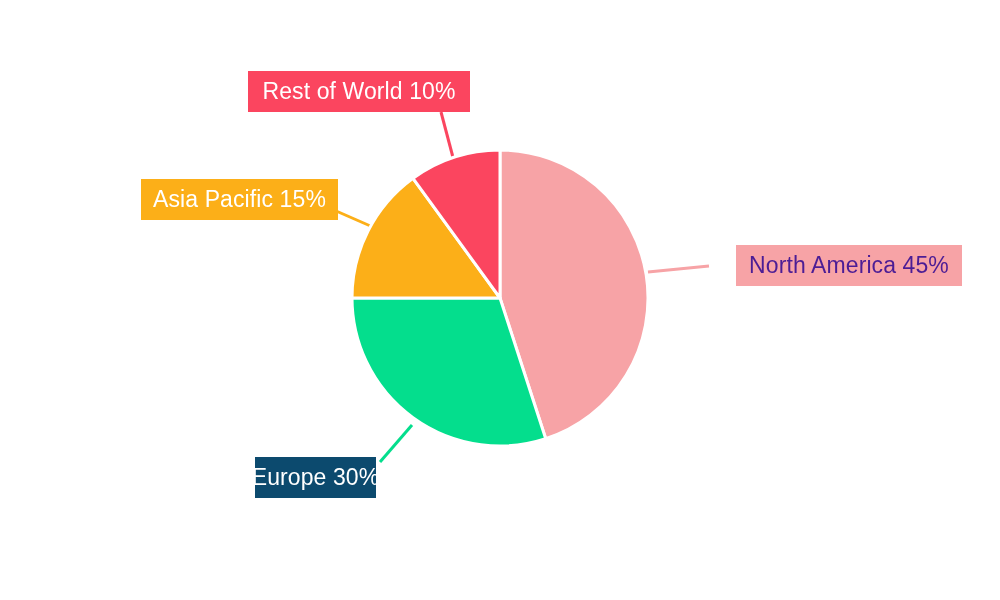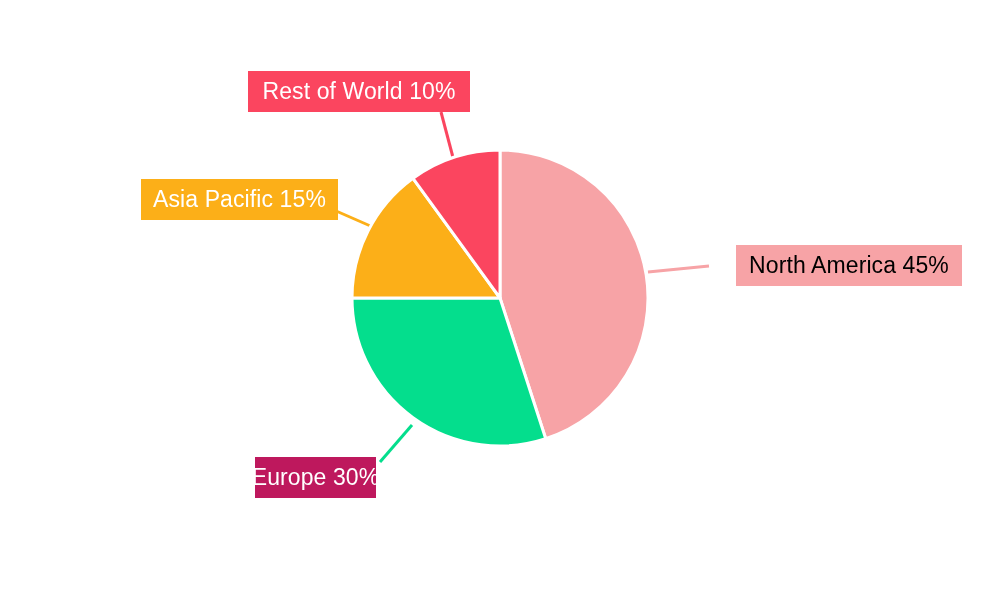--- a/index.html
+++ b/index.html
@@ -56,25 +56,25 @@
       <line class="leader" id="ll-rw" stroke-width="3" stroke-linecap="butt" x1="455" y1="165" x2="441" y2="112" stroke="#FB455F"></line>
     </g>
     <g id="slices-group">
         <path d="M 500 298 L 500.00 150.00 A 148 148 0 0 1 545.73 438.76 Z" fill="#F7A3A6" stroke="#FFFFFF" stroke-width="3" stroke-linejoin="round"></path>
         <path d="M 500 298 L 545.73 438.76 A 148 148 0 0 1 352.00 298.00 Z" fill="#04DE8D" stroke="#FFFFFF" stroke-width="3" stroke-linejoin="round"></path>
         <path d="M 500 298 L 352.00 298.00 A 148 148 0 0 1 413.01 178.27 Z" fill="#FCAF18" stroke="#FFFFFF" stroke-width="3" stroke-linejoin="round"></path>
         <path d="M 500 298 L 413.01 178.27 A 148 148 0 0 1 500.00 150.00 Z" fill="#FB455F" stroke="#FFFFFF" stroke-width="3" stroke-linejoin="round"></path>
       </g>
   </svg>
 
-  <div class="label-box" id="label-na" style="left: 709px; top: 245px; width: 226px; height: 41px; background: rgb(247, 163, 166); color: #000000;">
+  <div class="label-box" id="label-na" style="left: 709px; top: 245px; width: 226px; height: 41px; background: rgb(247, 163, 166); color: #4c1d95;">
     <span>North America 45%</span>
   </div>
 
-  <div class="label-box" id="label-eu" style="left: 228px; top: 457px; width: 121px; height: 41px; background: #be185d; color: rgb(255, 255, 255);">
+  <div class="label-box" id="label-eu" style="left: 228px; top: 457px; width: 121px; height: 41px; background: #0c4a6e; color: rgb(255, 255, 255);">
     <span>Europe 30%</span>
   </div>
 
   <div class="label-box" id="label-ap" style="left: 114px; top: 179px; width: 197px; height: 41px; background: rgb(252, 175, 24); color: rgb(255, 255, 255);">
     <span>Asia Pacific 15%</span>
   </div>
 
   <div class="label-box" id="label-rw" style="left: 221px; top: 71px; width: 222px; height: 41px; background: rgb(251, 69, 95); color: rgb(255, 255, 255);">
     <span>Rest of World 10%</span>
   </div>

